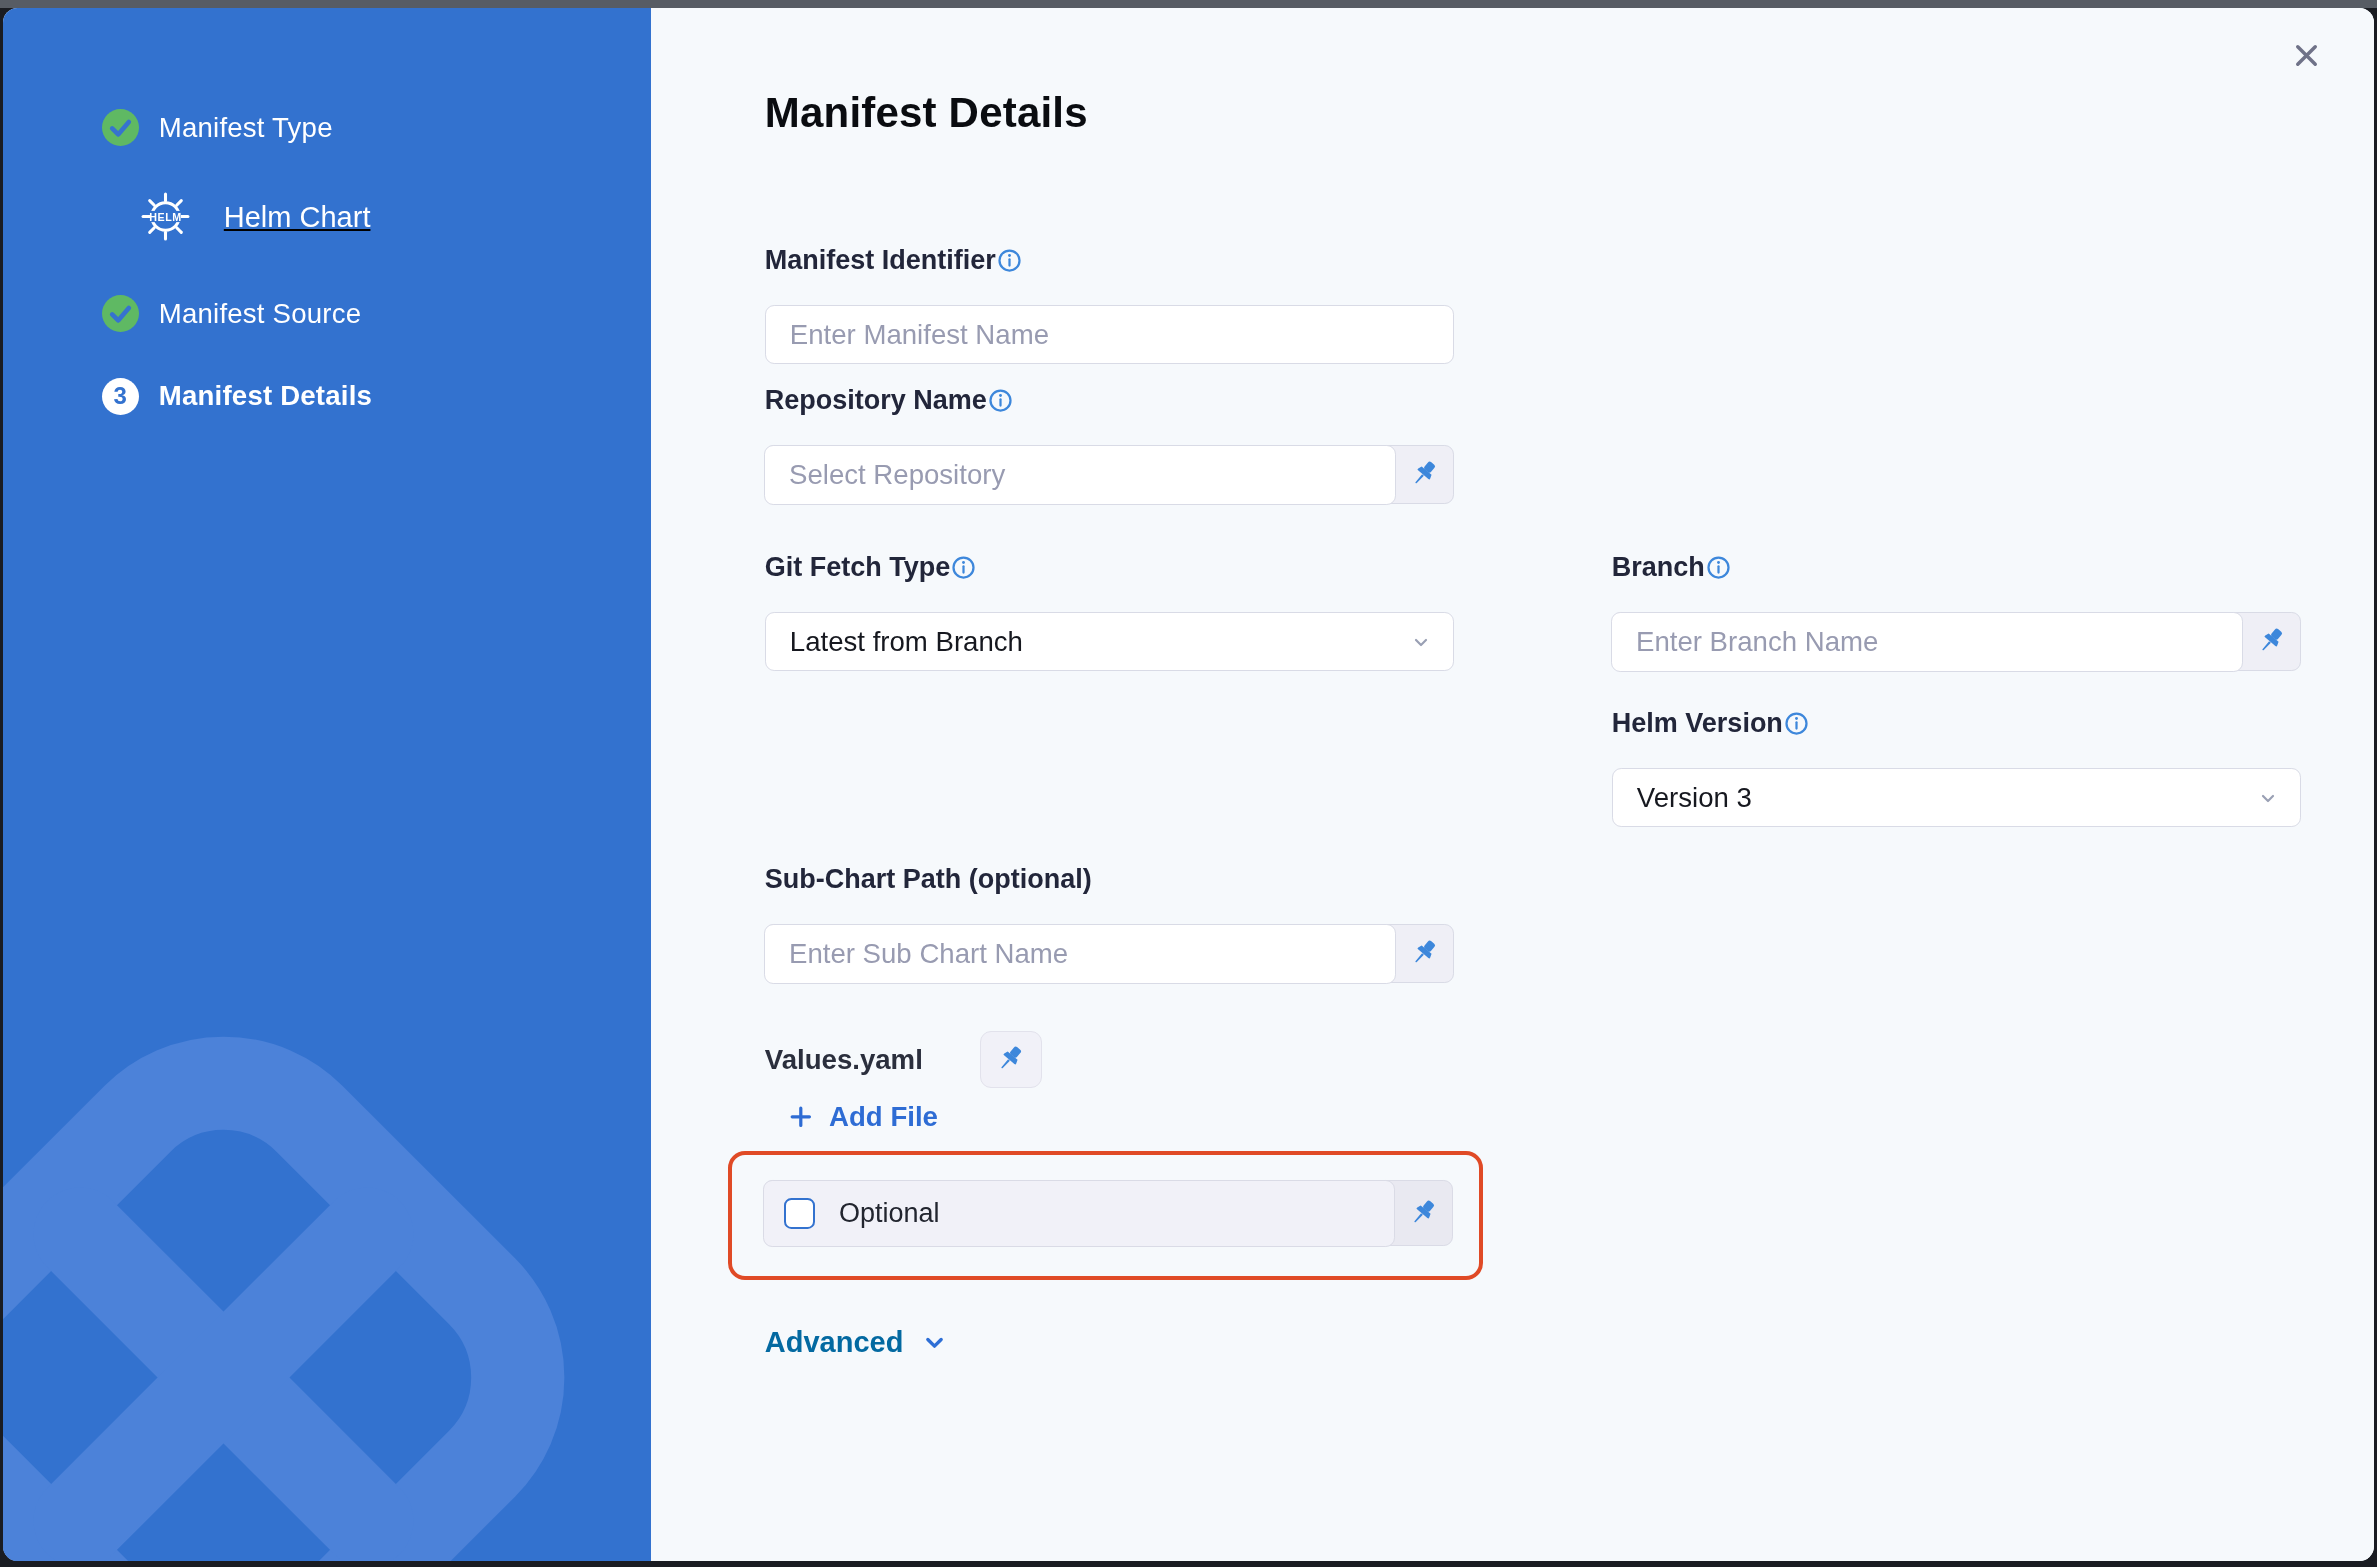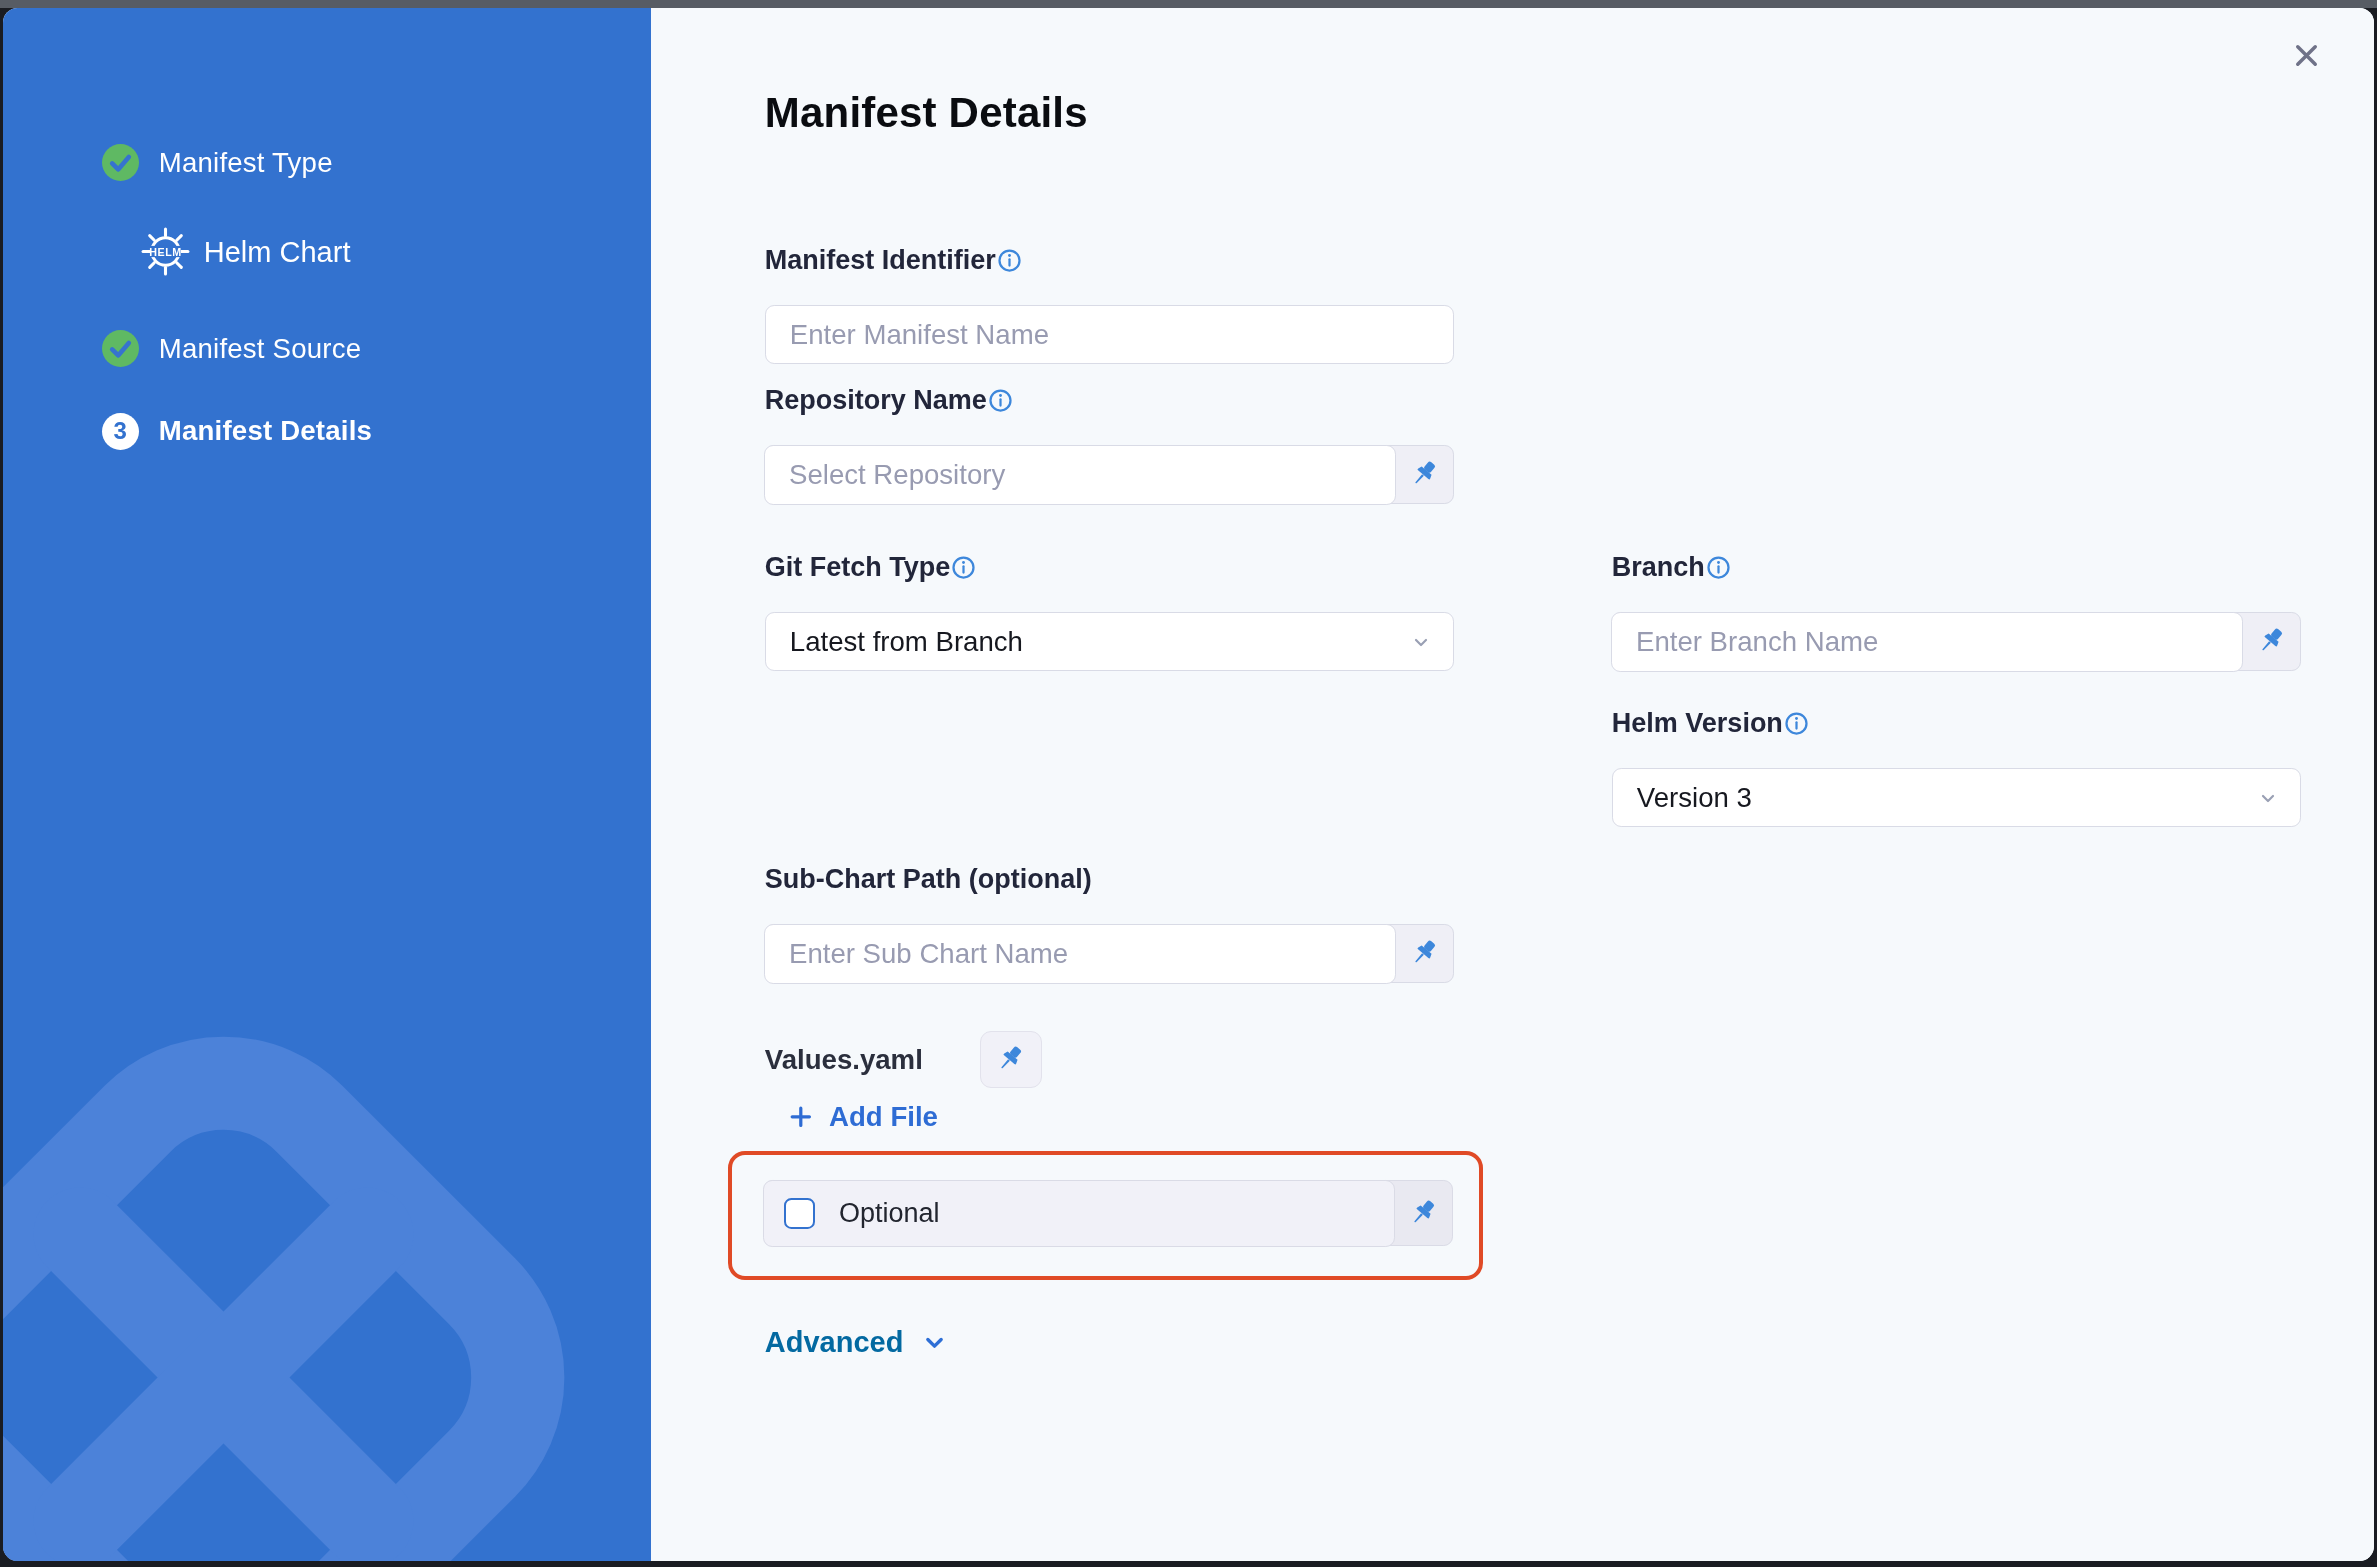--- a/index.html
+++ b/index.html
@@ -10,23 +10,23 @@
     position:relative; overflow:hidden;
   }
   .top-strip { position:absolute; top:0; left:0; right:0; height:8.3px; background:#575c64; }
   .modal {
     position:absolute; top:8.3px; left:2.8px; right:2.8px; bottom:6.4px;
     border-radius:14.7px; overflow:hidden; display:flex; background:#f6f9fc;
   }
   
   .sidebar { width:648px; background:#3372cf; position:relative; overflow:hidden; flex:none; }
   .watermark { position:absolute; left:-138px; top:1011px; pointer-events:none; }
-  .steps { position:relative; padding:92px 12px 0 99px; list-style:none; z-index:2;margin-top:35px; }
+  .steps { position:relative; padding:92px 12px 0 99px; list-style:none; z-index:2; }
   .step-row { display:flex; align-items:center; gap:20px; height:55px; }
-  .step-row.sub { margin:33px 0 39px 37px; height:59px; gap:12px; }
+  .step-row.sub { margin:33px 0 39px 37px; height:59px; gap:32px;text-decoration:underline; }
   .step-row.s2 { margin-bottom:0; }
   .step-row.s3 { margin-top:27.6px; }
   .step-circle {
     width:37px; height:37px; border-radius:50%; flex:none;
     display:flex; align-items:center; justify-content:center;
   }
   .step-circle.done { background:#5fb963; }
   .step-circle.active { background:#ffffff; color:#3372cf; font-weight:bold; font-size:24px; }
   .step-label { color:#ffffff; font-size:27.6px; font-weight:500; letter-spacing:0.2px; }
   .step-label.bold { font-weight:700; }

